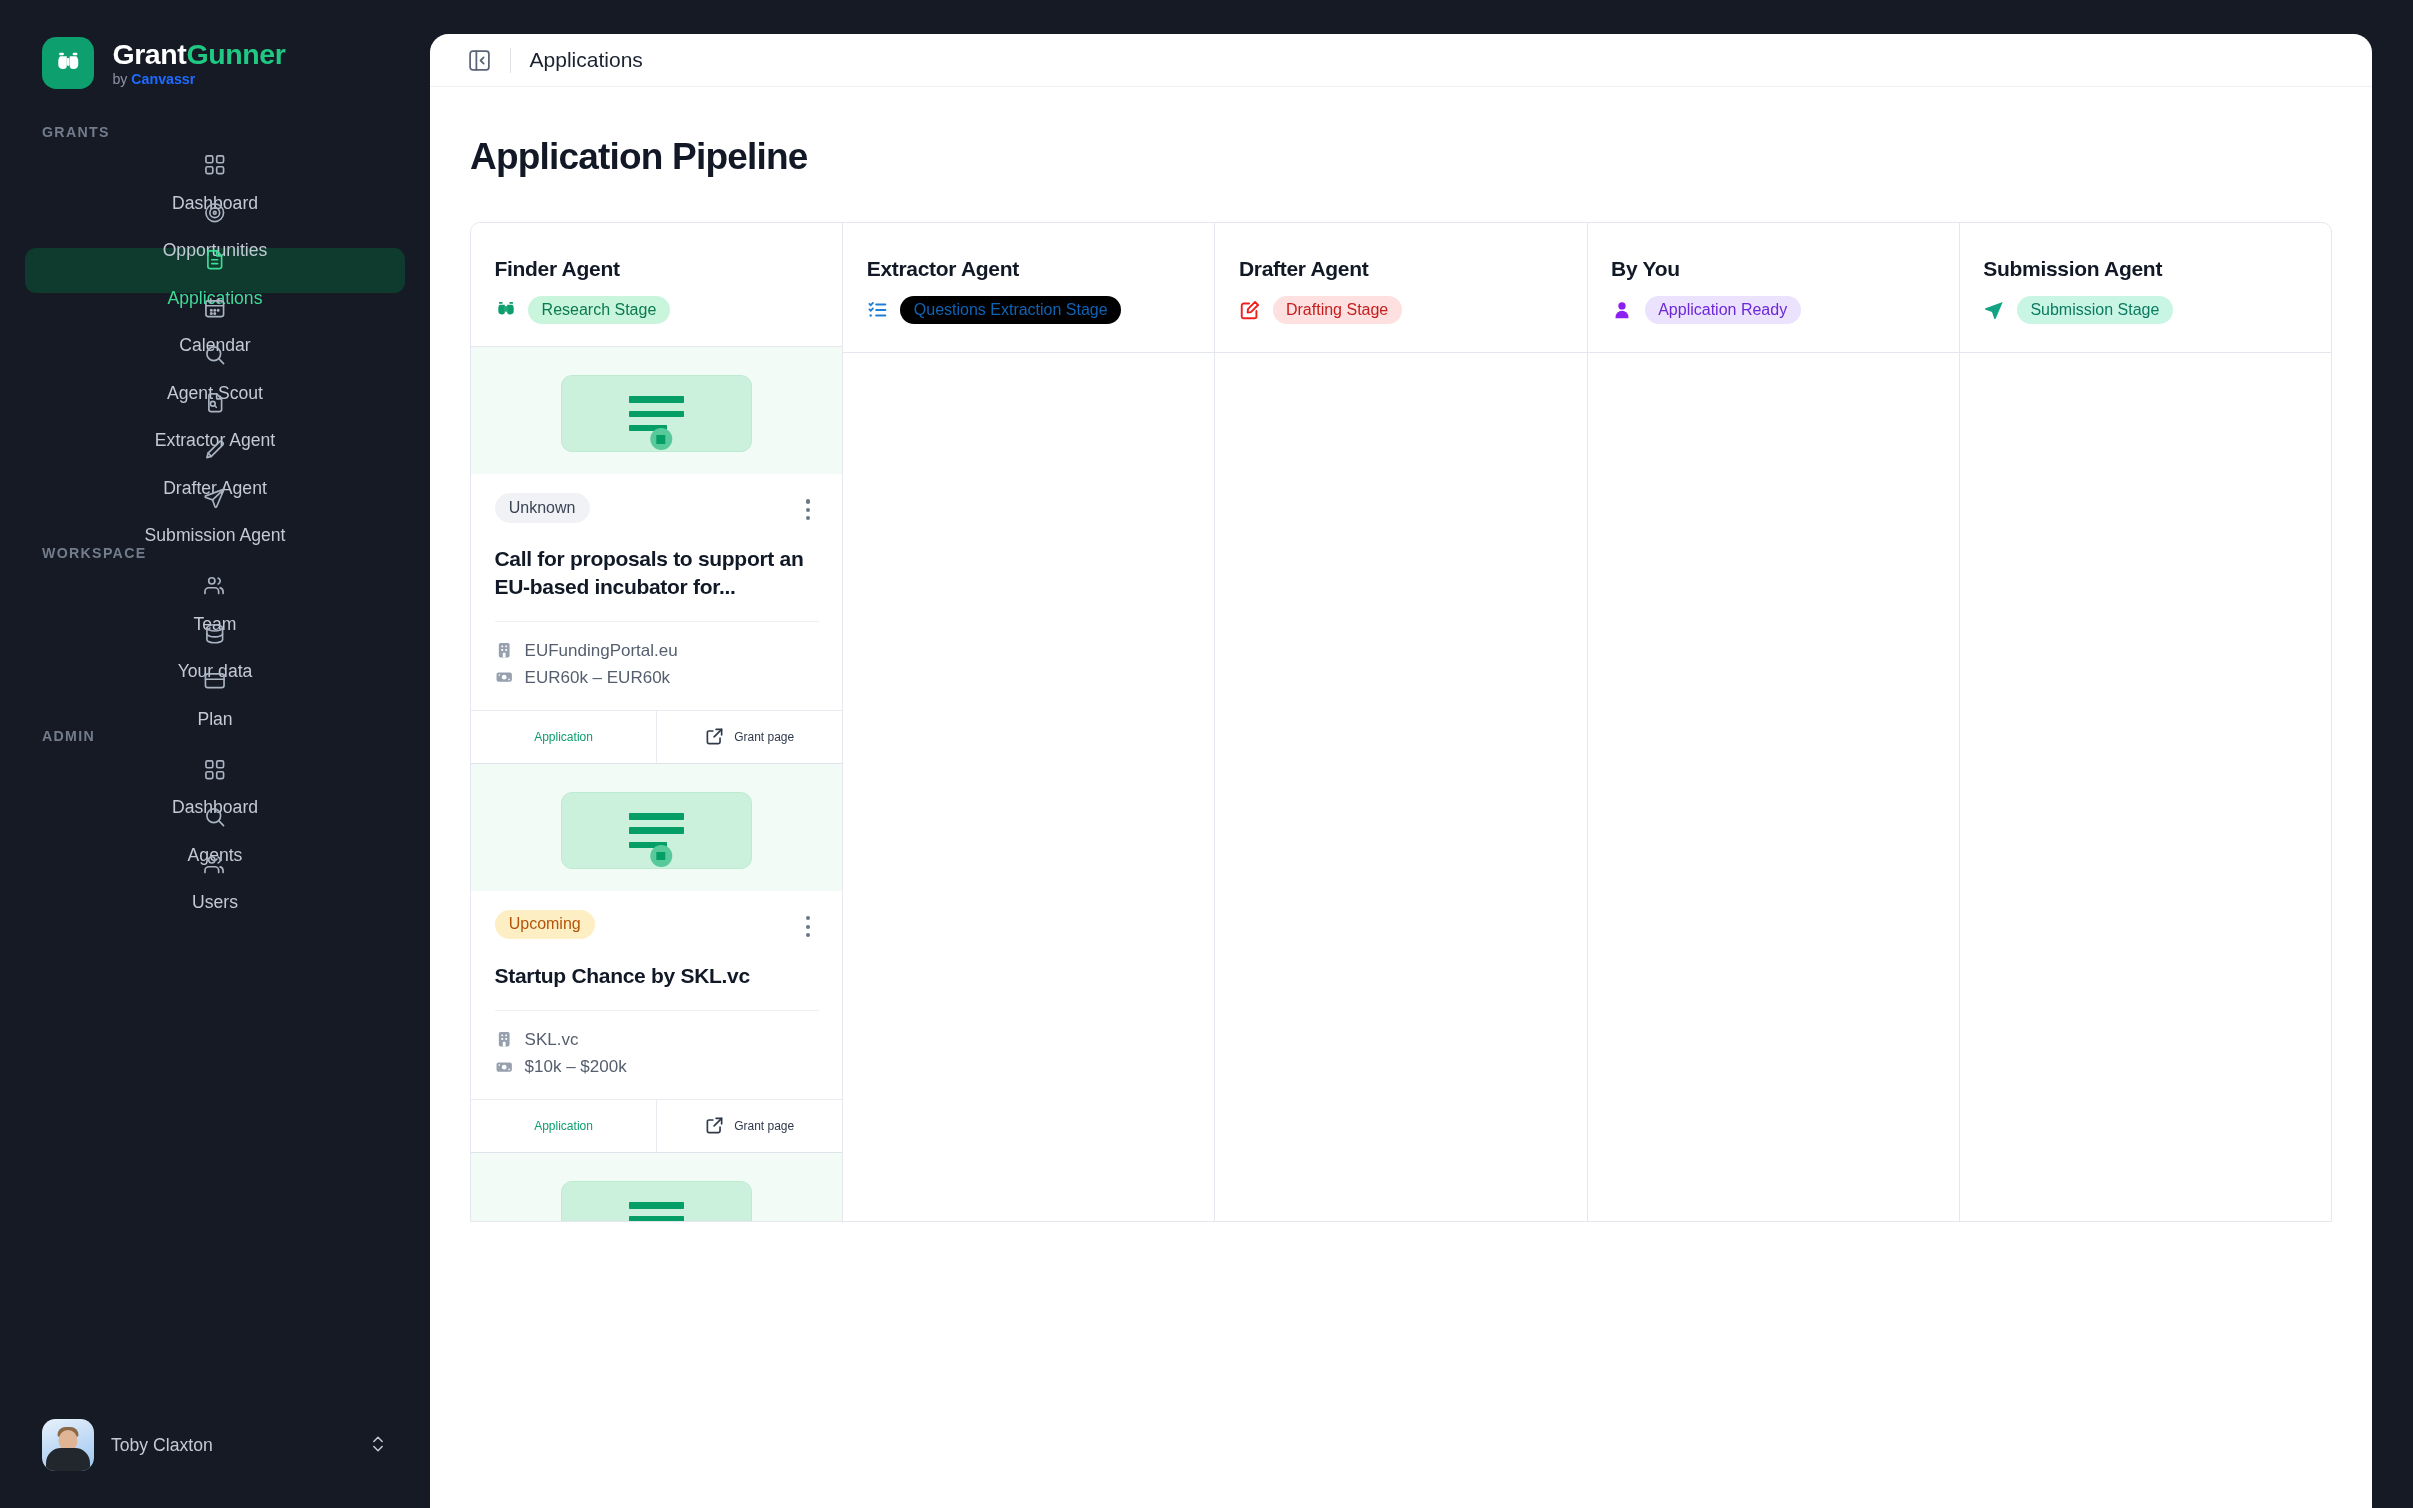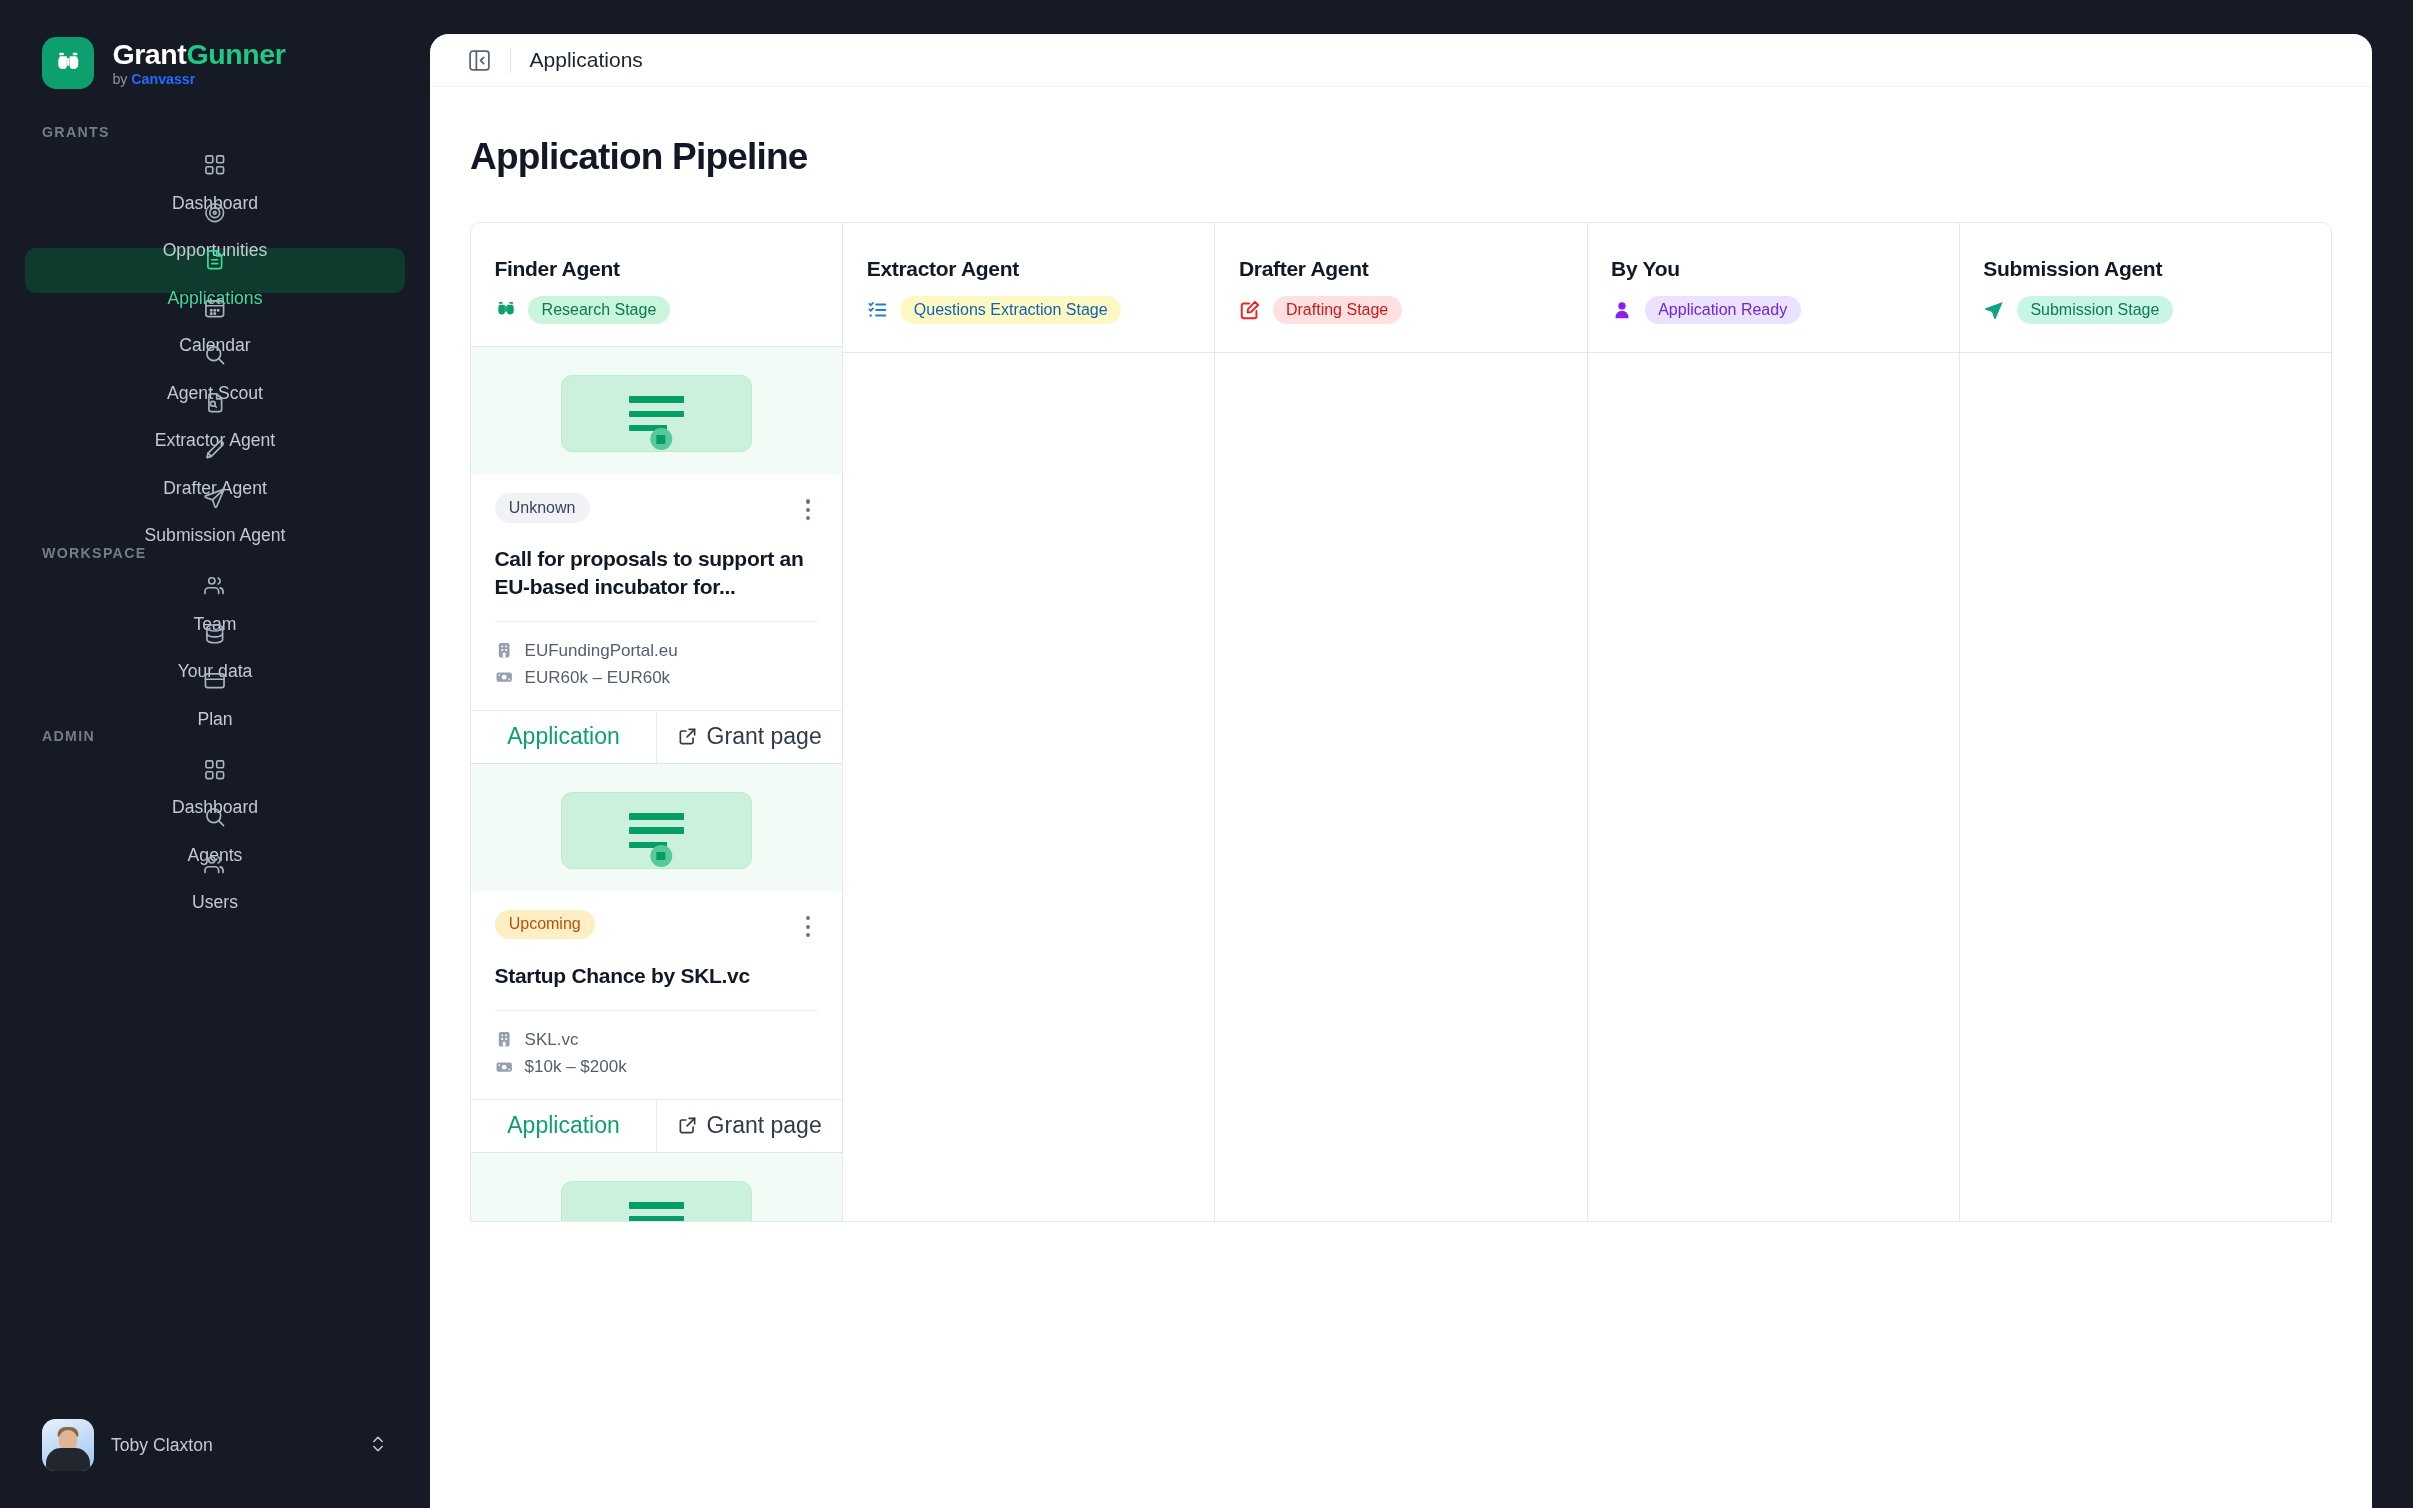--- a/index.html
+++ b/index.html
@@ -148,21 +148,21 @@
     font-size: 21px; font-weight: 700; color: #111826; line-height: 1.32;
     letter-spacing: -0.3px; margin-top: 18.4px; padding-bottom: 20px;
   }
   .card-meta { border-top: 0.8px solid #eceff3; padding: 15px 0 18.4px 0; }
   .meta-row { display: flex; align-items: center; gap: 11.7px; color: #555e6e; font-size: 17px; line-height: 1.6; }
   .meta-row svg { flex: 0 0 18.4px; }
 
   .card-actions { display: flex; border-top: 0.8px solid #e8ebef; background: #fff; }
   .act {
     flex: 1 1 0; display: flex; align-items: center; justify-content: center; gap: 10px;
-    height: 52px; font-size: 23px; cursor: pointer;
+    height: 52px; font-size: 12px; cursor: pointer;
   }
   .act.primary { color: #0d9f6e; }
   .act.secondary { color: #303a4b; border-left: 0.8px solid #e8ebef; }
 </style>
 </head>
 <body>
 
 <div class="app">
 
   <aside class="sidebar">
@@ -542,21 +542,21 @@
             <div class="col-title">Extractor Agent</div>
             <div class="col-badge-row">
               <span style="display:flex">
                 <svg width="22" height="22" viewBox="0 0 24 24" fill="none" stroke="#1f7fd4" stroke-width="1.7" stroke-linecap="round" stroke-linejoin="round" style="color:#1f7fd4">
                   <path d="M10 6h10M10 12h10M10 18h10" stroke-width="2.2"></path>
                   <path d="M2.6 5.3l1.5 1.5 2.4-2.6" stroke-width="2"></path>
                   <path d="M2.6 11.3l1.5 1.5 2.4-2.6" stroke-width="2"></path>
                   <circle cx="4" cy="18" r="1.3" fill="currentColor" stroke="none"></circle>
                 </svg>
               </span>
-              <span class="col-badge" style="background:#fef9c3;color:#0f63b5">Questions Extraction Stage</span>
+              <span class="col-badge" style="background:#000000;color:#0f63b5">Questions Extraction Stage</span>
             </div>
           </div>
           <div class="col-body"></div>
         </div>
         <div class="col">
           <div class="col-head">
             <div class="col-title">Drafter Agent</div>
             <div class="col-badge-row">
               <span style="display:flex">
                 <svg width="22" height="22" viewBox="0 0 24 24" fill="none" stroke="#ef2020" stroke-width="1.7" stroke-linecap="round" stroke-linejoin="round" style="color:#ef2020">

